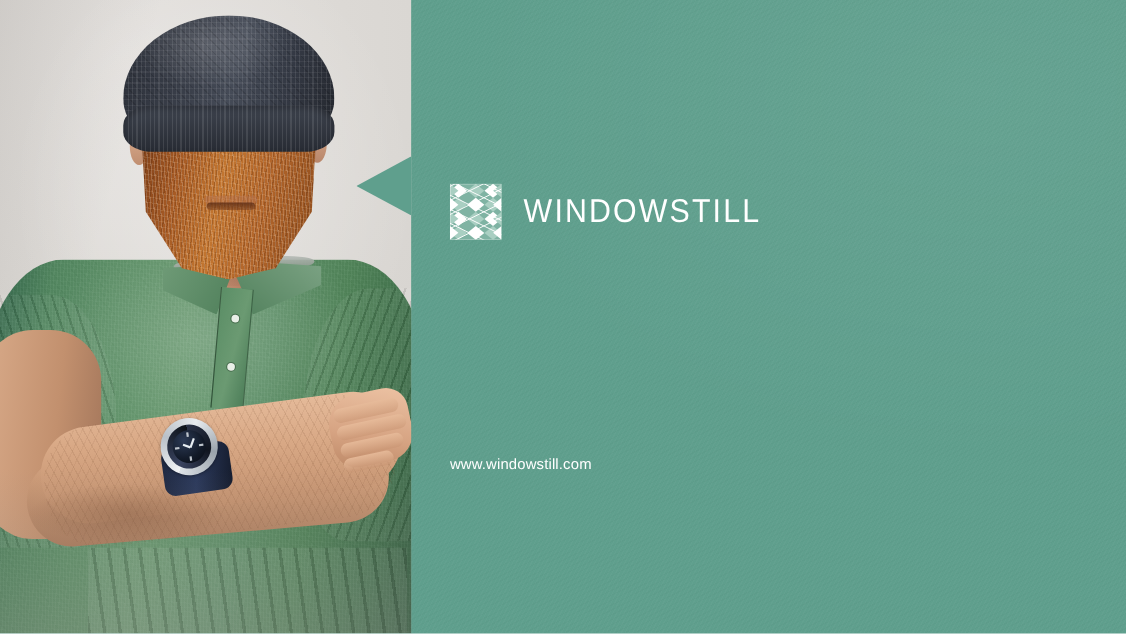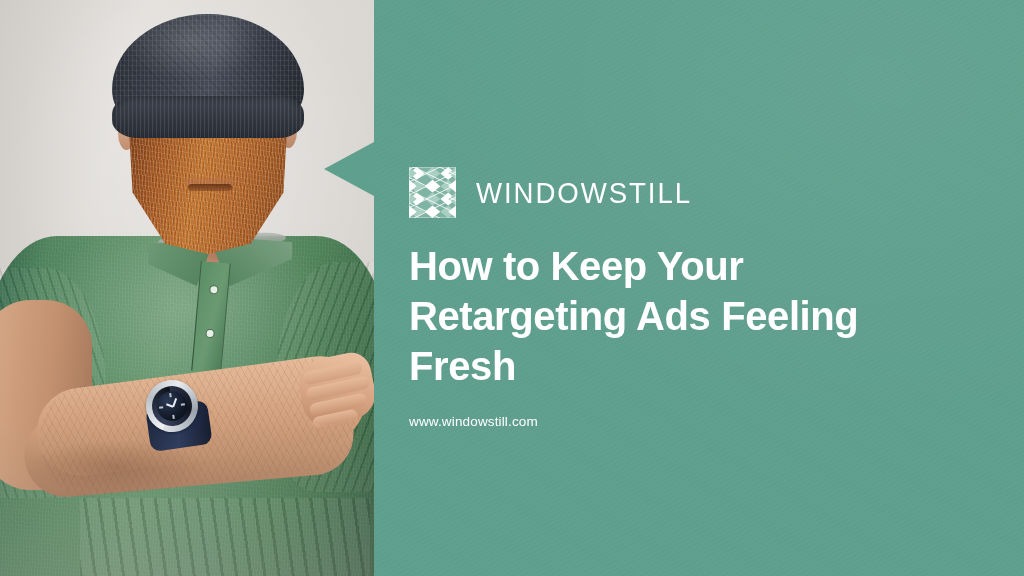--- a/index.html
+++ b/index.html
@@ -512,19 +512,18 @@
             <g stroke="#ffffff" stroke-width="0.9" opacity="0.95" fill="none">
               <path d="M-8,6.4 L58,-26 M-8,19.2 L58,-13.4 M-8,32 L58,-0.6 M-8,44.8 L58,12.2 M-8,57.6 L58,25"></path>
               <path d="M-8,6.4 L58,39 M-8,-6.4 L58,26.2 M-8,-19.2 L58,13.4 M-8,19.2 L58,51.8 M-8,32 L58,64.6"></path>
             </g>
             <rect x="0" y="0" width="47" height="51" fill="none" stroke="#ffffff" stroke-width="1.2" opacity="0.55"></rect>
           </svg>
         </div>
         <div id="logo-word">WINDOWSTILL</div>
       </div>
 
-      <h1 id="headline">How to Keep Your Retargeting Ads Feeling Fresh</h1>
 
       <div id="url">www.windowstill.com</div>
 
     </div>
   </div>
 </div>
 
 </body></html>

